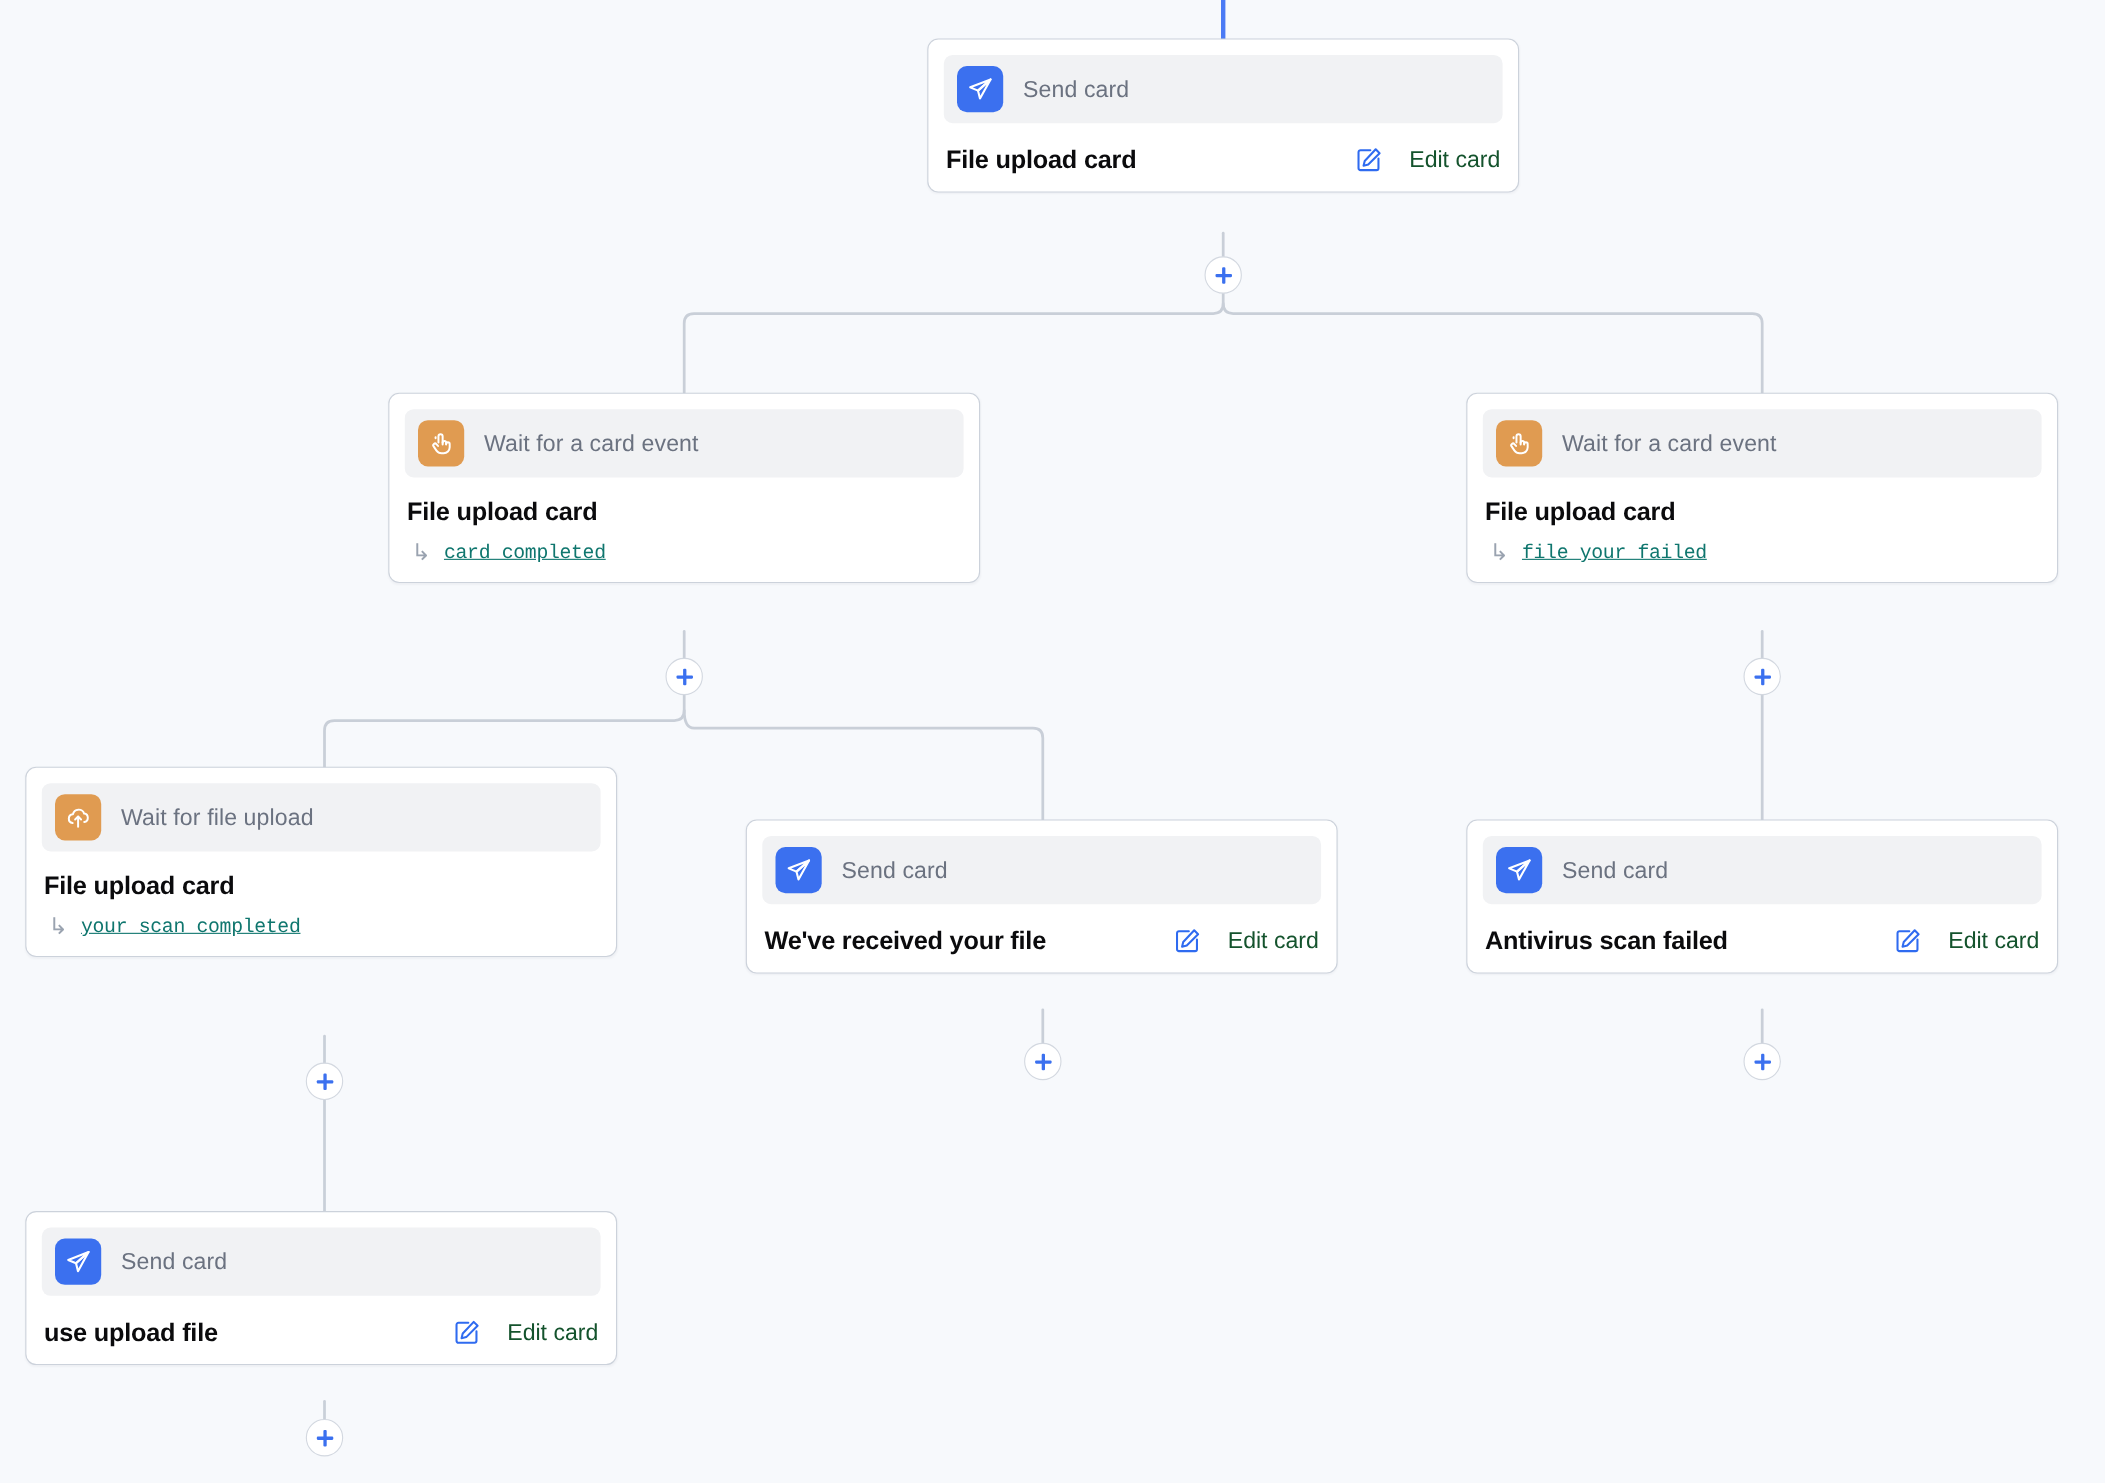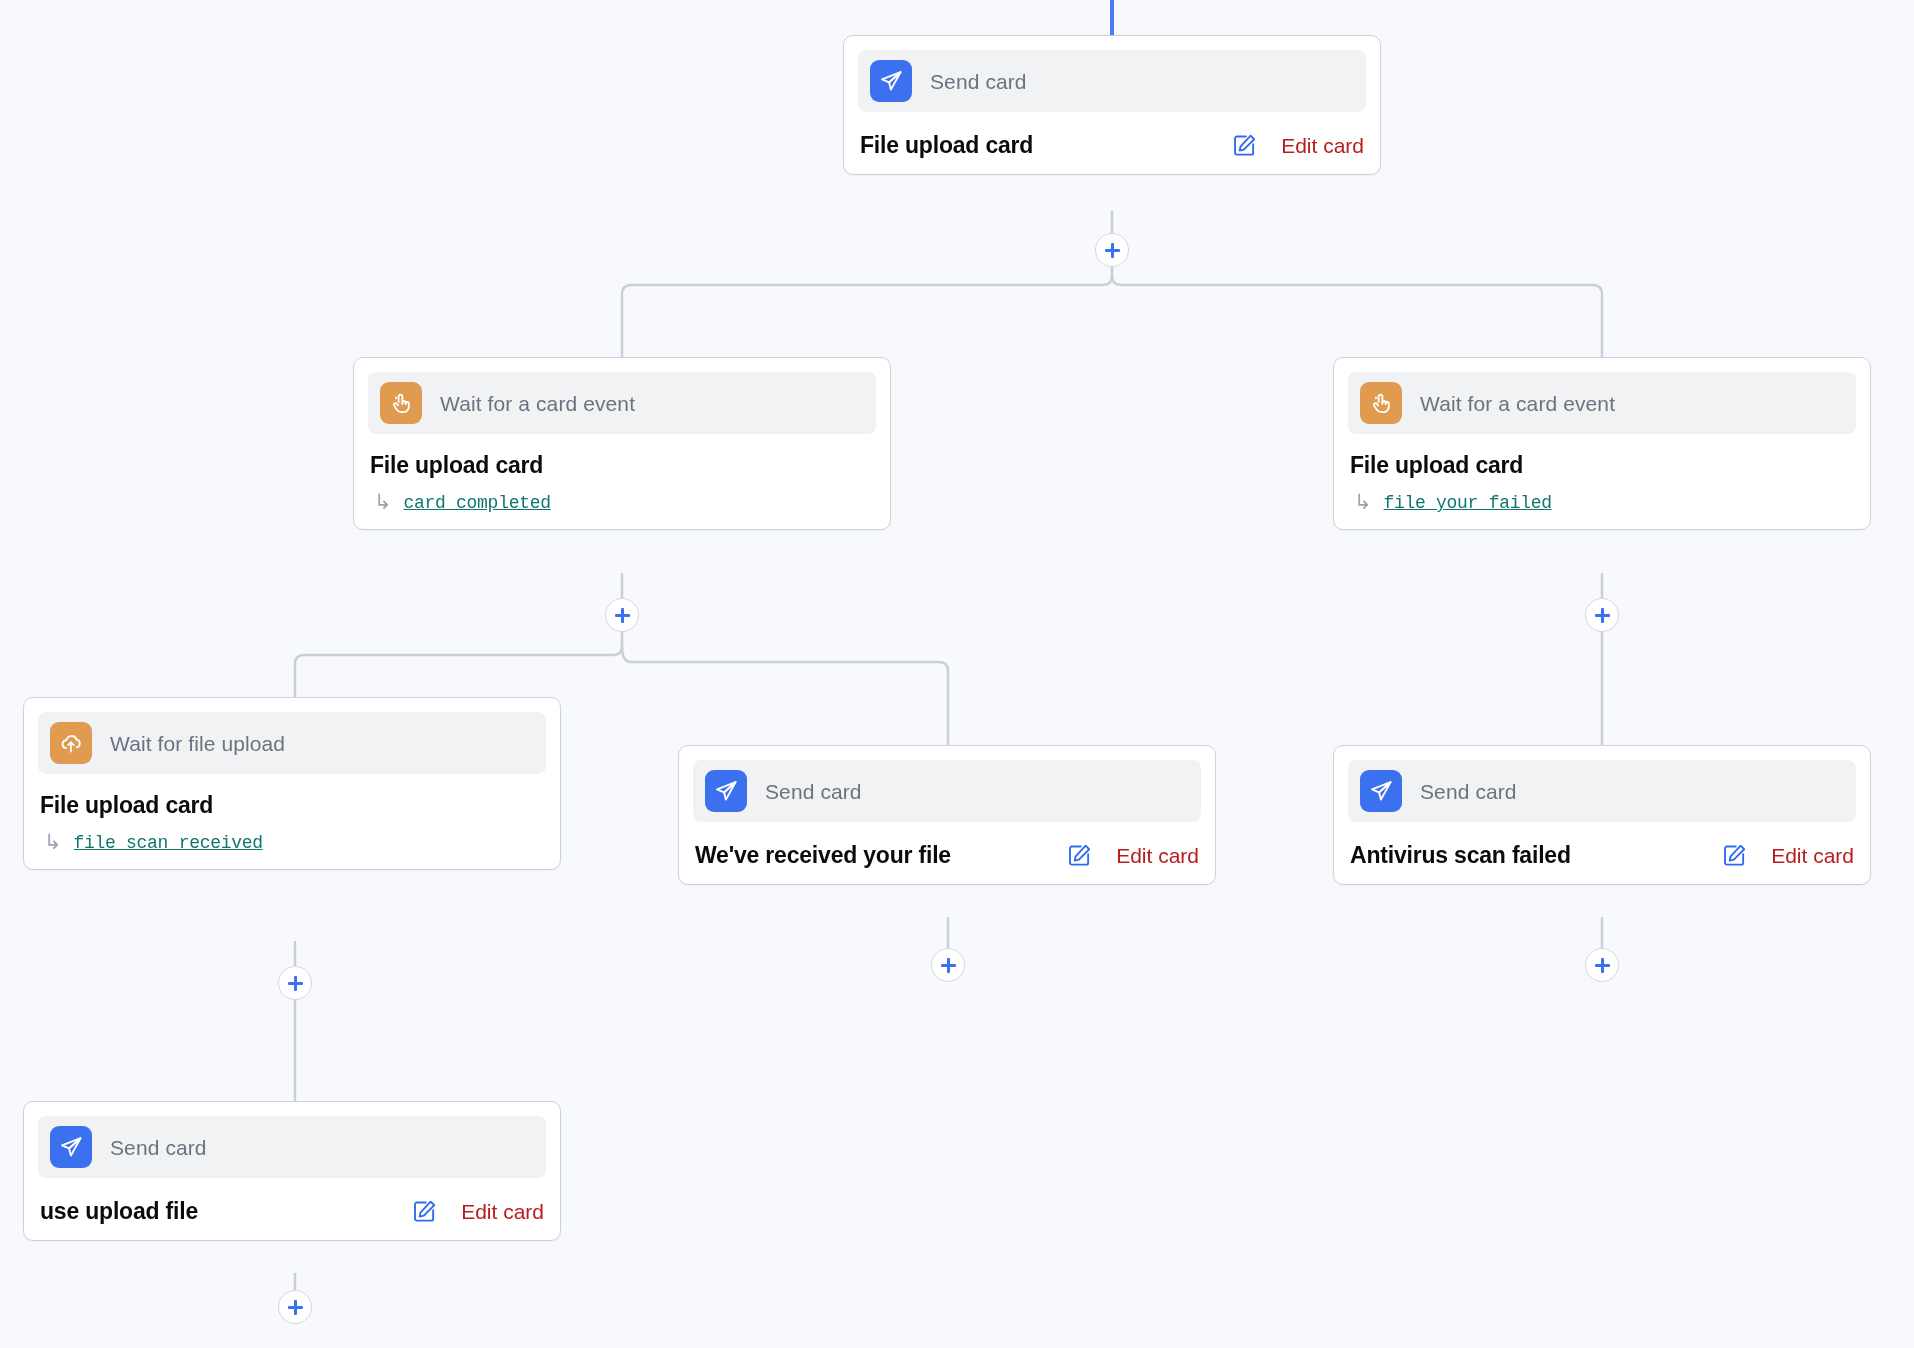--- a/index.html
+++ b/index.html
@@ -117,21 +117,21 @@
     color: #0f766e;
     line-height: 1;
     letter-spacing: -0.3px;
     text-decoration: underline;
   }
 
   .edit-link {
     display: flex;
     align-items: center;
     gap: 24px;
-    color: #b91c1c;
+    color: #14532d;
     font-size: 21px;
     cursor: pointer;
     white-space: nowrap;
     user-select: none;
   }
   .edit-link svg { display: block; }
 
   
   .plus-btn {
     position: absolute;
@@ -265,21 +265,21 @@
           <path d="M12.0 11.4 V20.6"></path>
           <path d="M9.3 14.0 L12.0 11.3 L14.7 14.0"></path>
         </svg>
       </span>
       <span class="node-kind">Wait for file upload</span>
     </div>
     <div class="node-body stacked">
       <div class="node-title">File upload card</div>
       <div class="node-event">
         <span class="branch-glyph">↳</span>
-        <span class="node-event-text">file scan received</span>
+        <span class="node-event-text">your scan completed</span>
       </div>
     </div>
   </div>
 
   <div class="node" style="left:678px; top:745px; width:538px;">
     <div class="node-header">
       <span class="node-icon blue">
         <svg width="24" height="24" viewBox="0 0 24 24" fill="none" stroke="#ffffff" stroke-width="1.9" stroke-linejoin="round" stroke-linecap="round">
           <path d="M21.5 3.2 L3.0 10.4 L10.1 13.4 L21.5 3.2 Z"></path>
           <path d="M21.5 3.2 L10.1 13.4 L11.9 20.6 L21.5 3.2 Z"></path>

